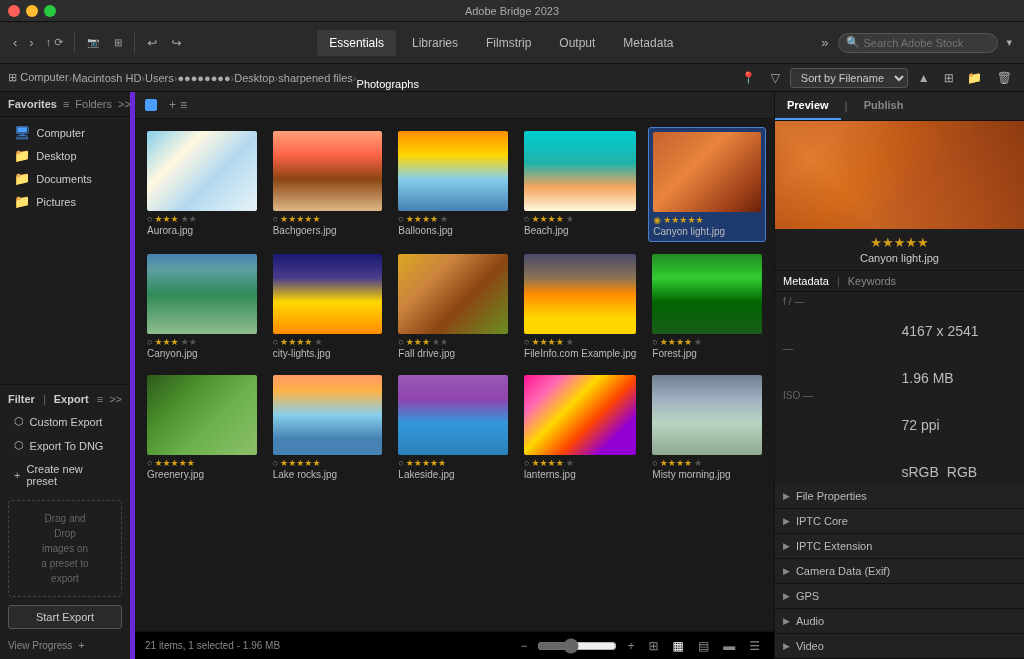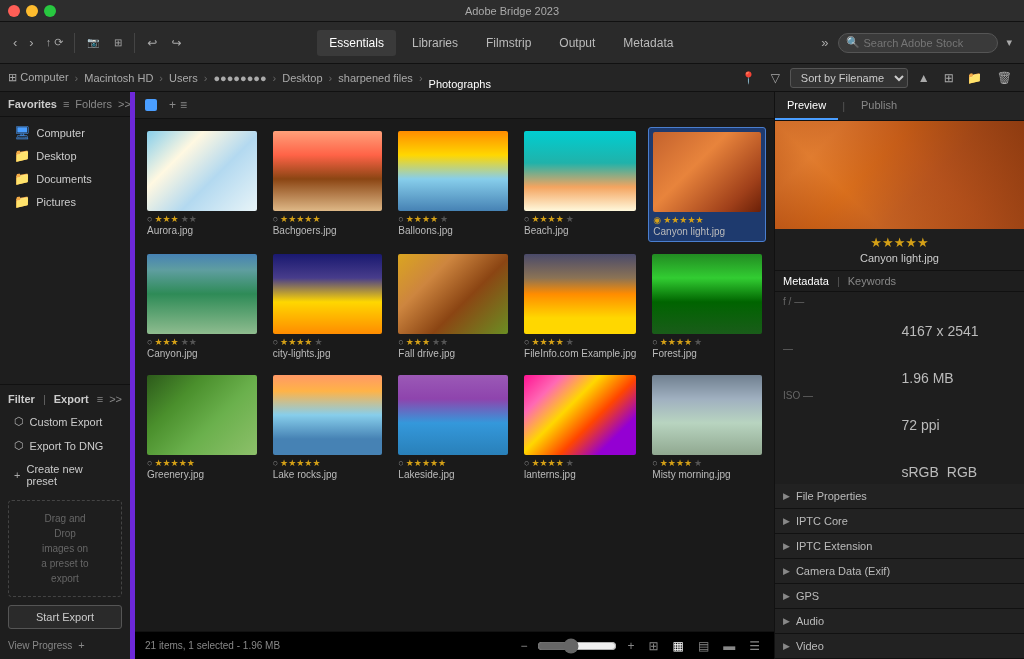--- a/index.html
+++ b/index.html
@@ -145,21 +145,21 @@
     }
 
     
     .breadcrumb-bar {
       height: 28px;
       background: #252525;
       display: flex;
       align-items: center;
       padding: 0 8px;
       border-bottom: 1px solid #111;
-      gap: 6px;
+      gap: 0;
     }
     .breadcrumb-item {
       color: #aaa;
       font-size: 11px;
       cursor: pointer;
     }
     .breadcrumb-sep {
       color: #666;
       font-size: 11px;
     }
@@ -423,20 +423,21 @@
       border-left: 1px solid #111;
       display: flex;
       flex-direction: column;
       overflow: hidden;
     }
     .rp-tabs {
       display: flex;
       align-items: center;
       border-bottom: 1px solid #111;
       background: #252525;
+      font-weight: bold;
     }
     .rp-tab {
       padding: 7px 12px;
       font-size: 11px;
       color: #888;
       cursor: pointer;
       border-bottom: 2px solid transparent;
     }
     .rp-tab.active {
       color: #fff;

